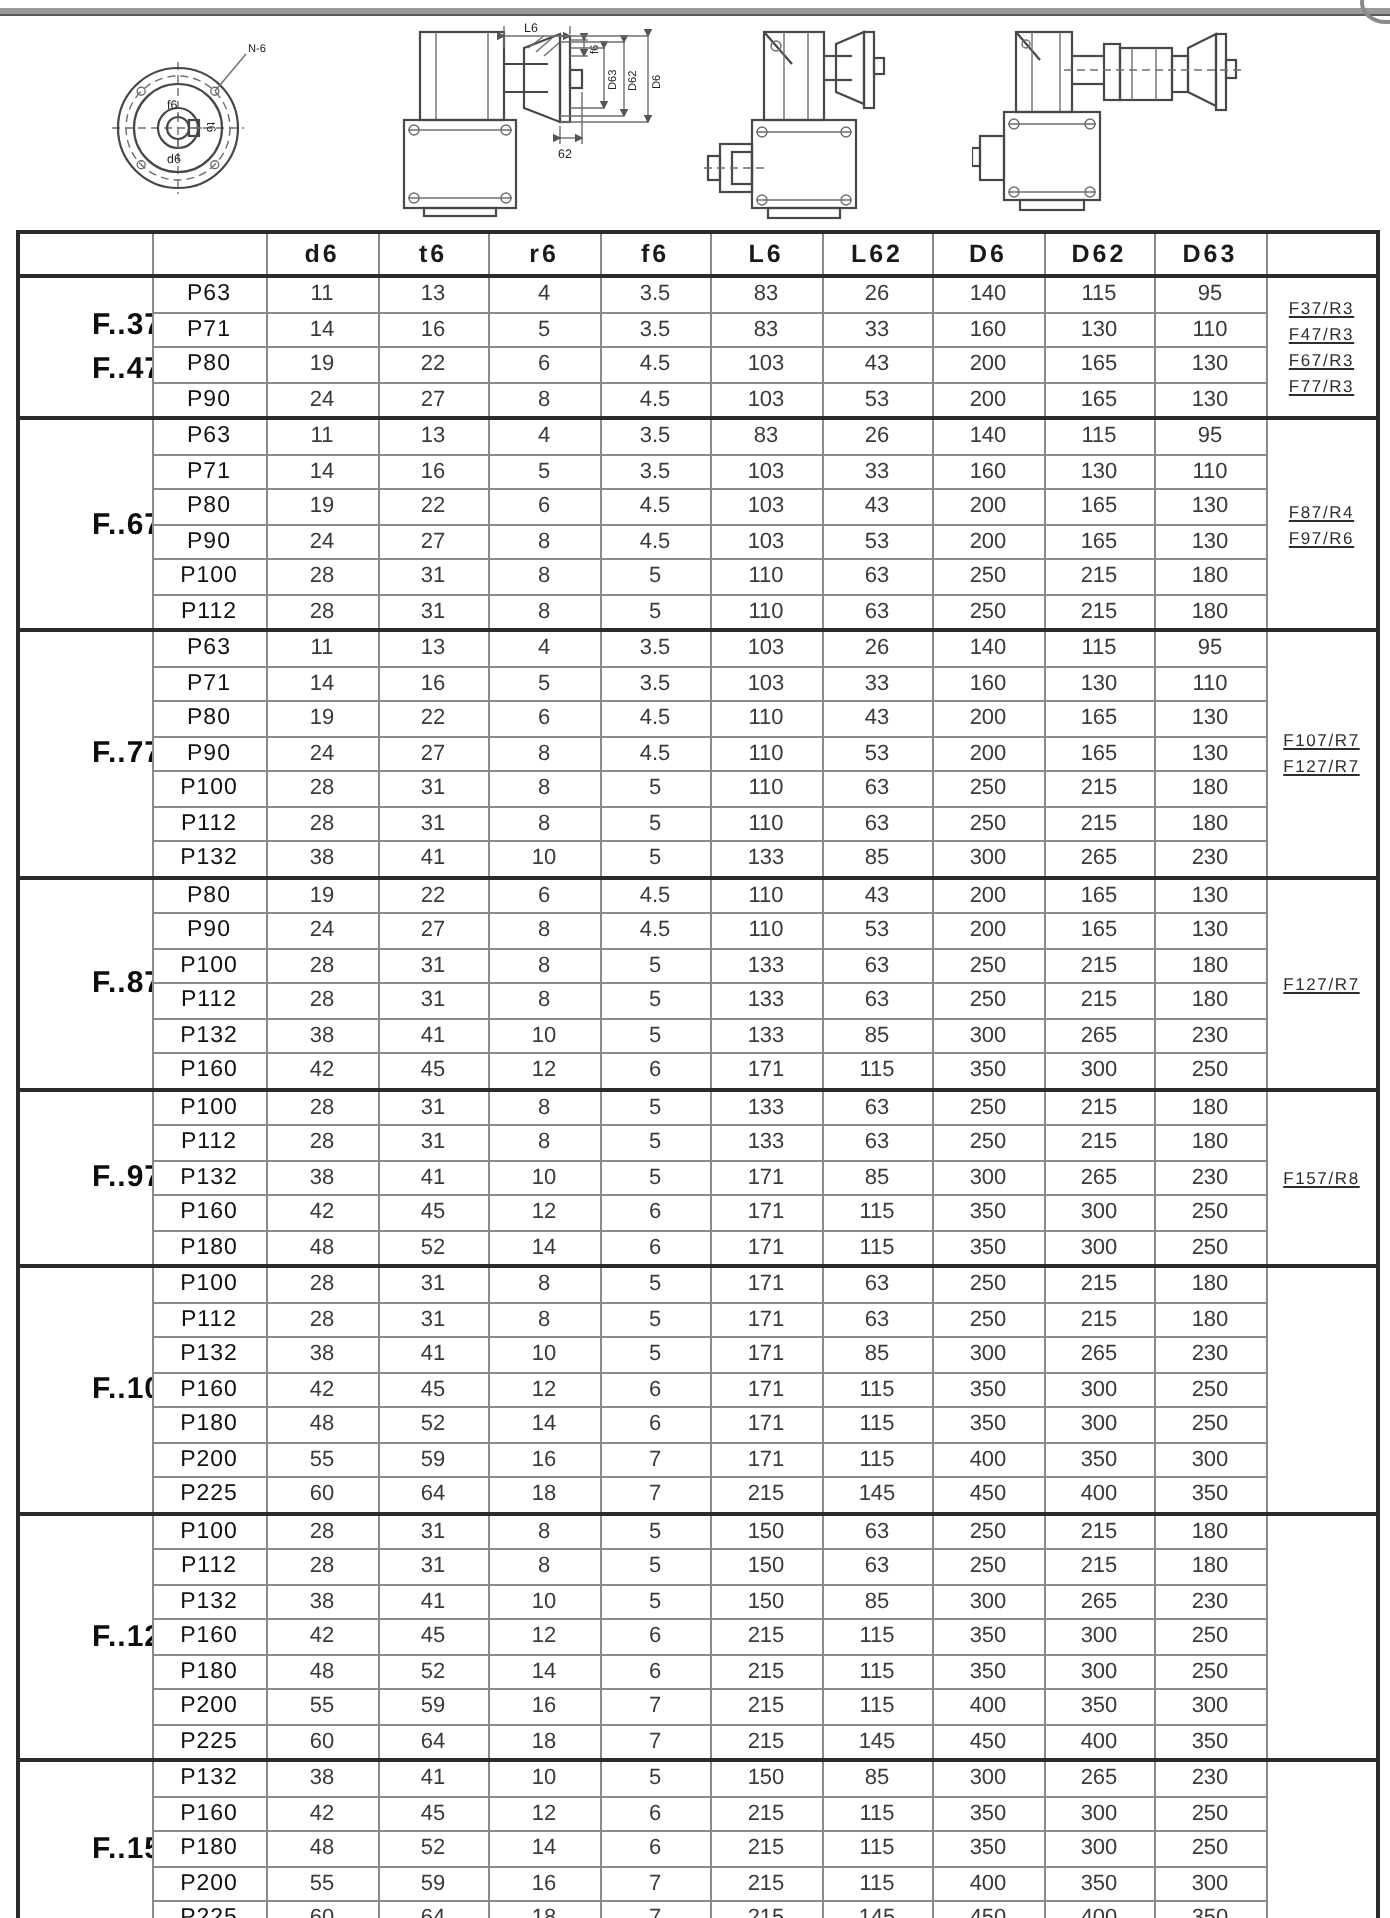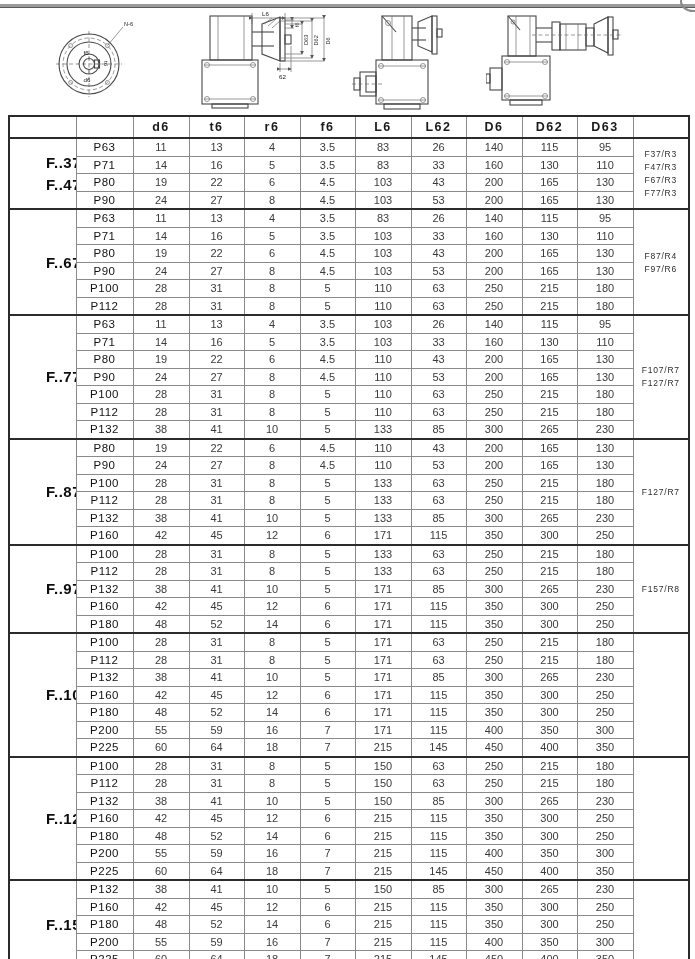--- a/index.html
+++ b/index.html
@@ -36,21 +36,21 @@
     height:20px;font-size:12.5px;font-weight:bold;color:#1a1a1a;
     letter-spacing:1.5px;border-bottom:1.5px solid #3a3a3a;
   }
   .dim-table td{height:16.5px;font-size:11px;color:#3a3a3a;}
   .dim-table td.size-cell{font-weight:normal;color:#111;font-size:11.5px;letter-spacing:0.5px;}
   .dim-table td.group-cell{
     font-weight:bold;color:#0d0d0d;font-size:15px;letter-spacing:0.5px;
     border-right:1px solid #8a8a8a;background:#fff;padding-left:36px;
   }
   .dim-table td.group-cell div{margin:5px 0;}
-  .dim-table td.notes-cell{font-size:8.5px;color:#2d2d2d;letter-spacing:0.8px;}
+  .dim-table td.notes-cell{font-size:8.5px;color:#2d2d2d;letter-spacing:0.8px;text-decoration:underline;}
   .dim-table td.notes-cell div{margin:3px 0;}
   .dim-table tr.group-start td{border-top:2px solid #2b2b2b;}
 </style>
 </head>
 <body>
 
 <div class="page">
 
   <div class="top-rule"></div>
   <div class="corner-mark"></div>

